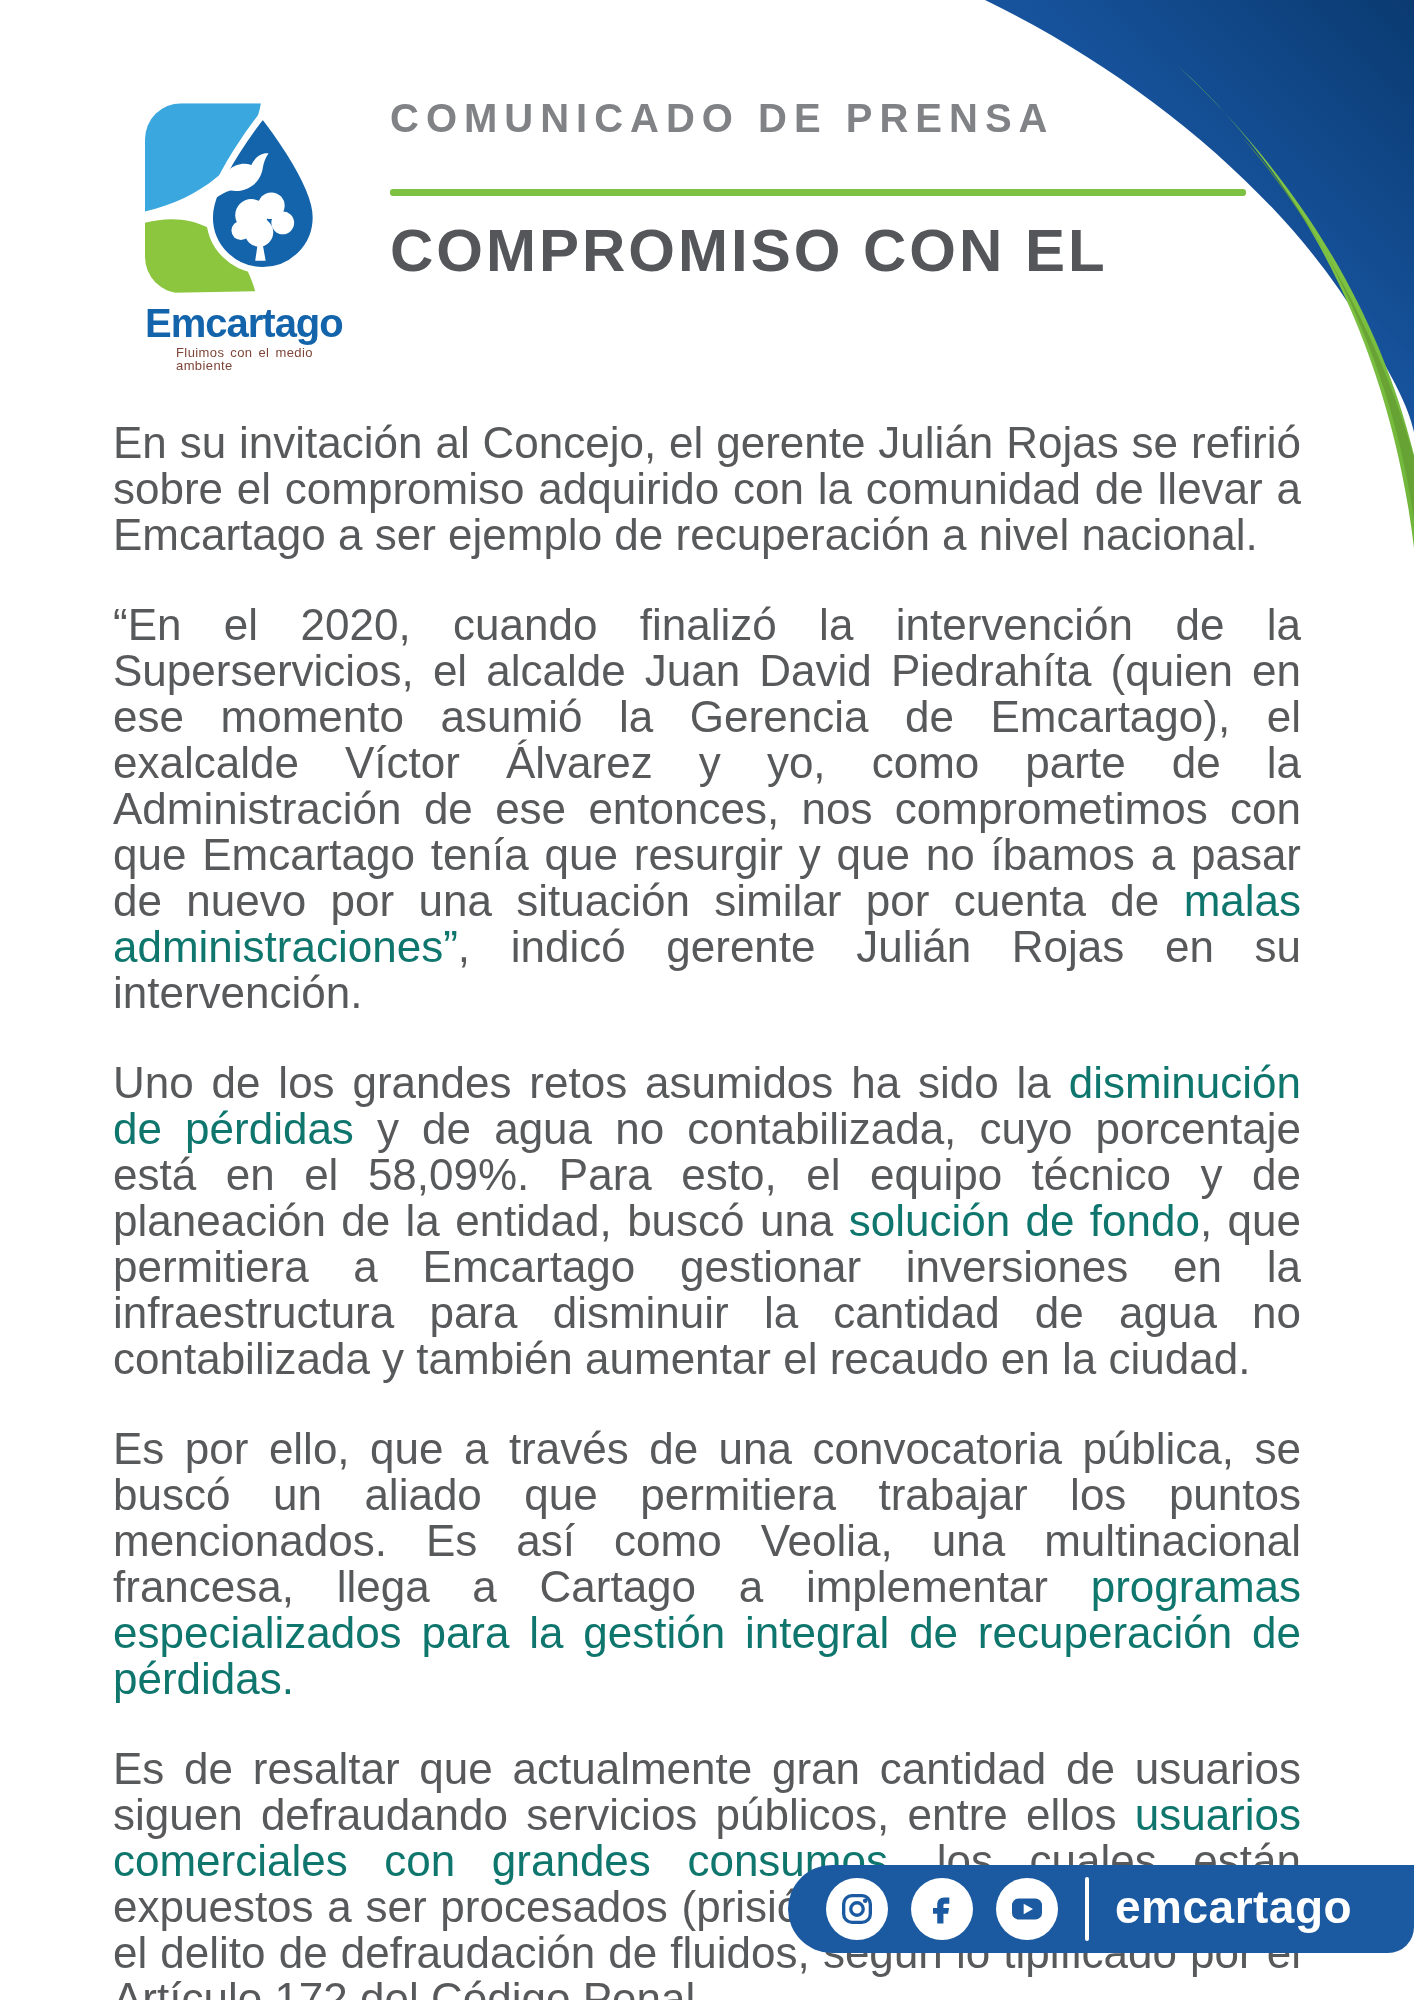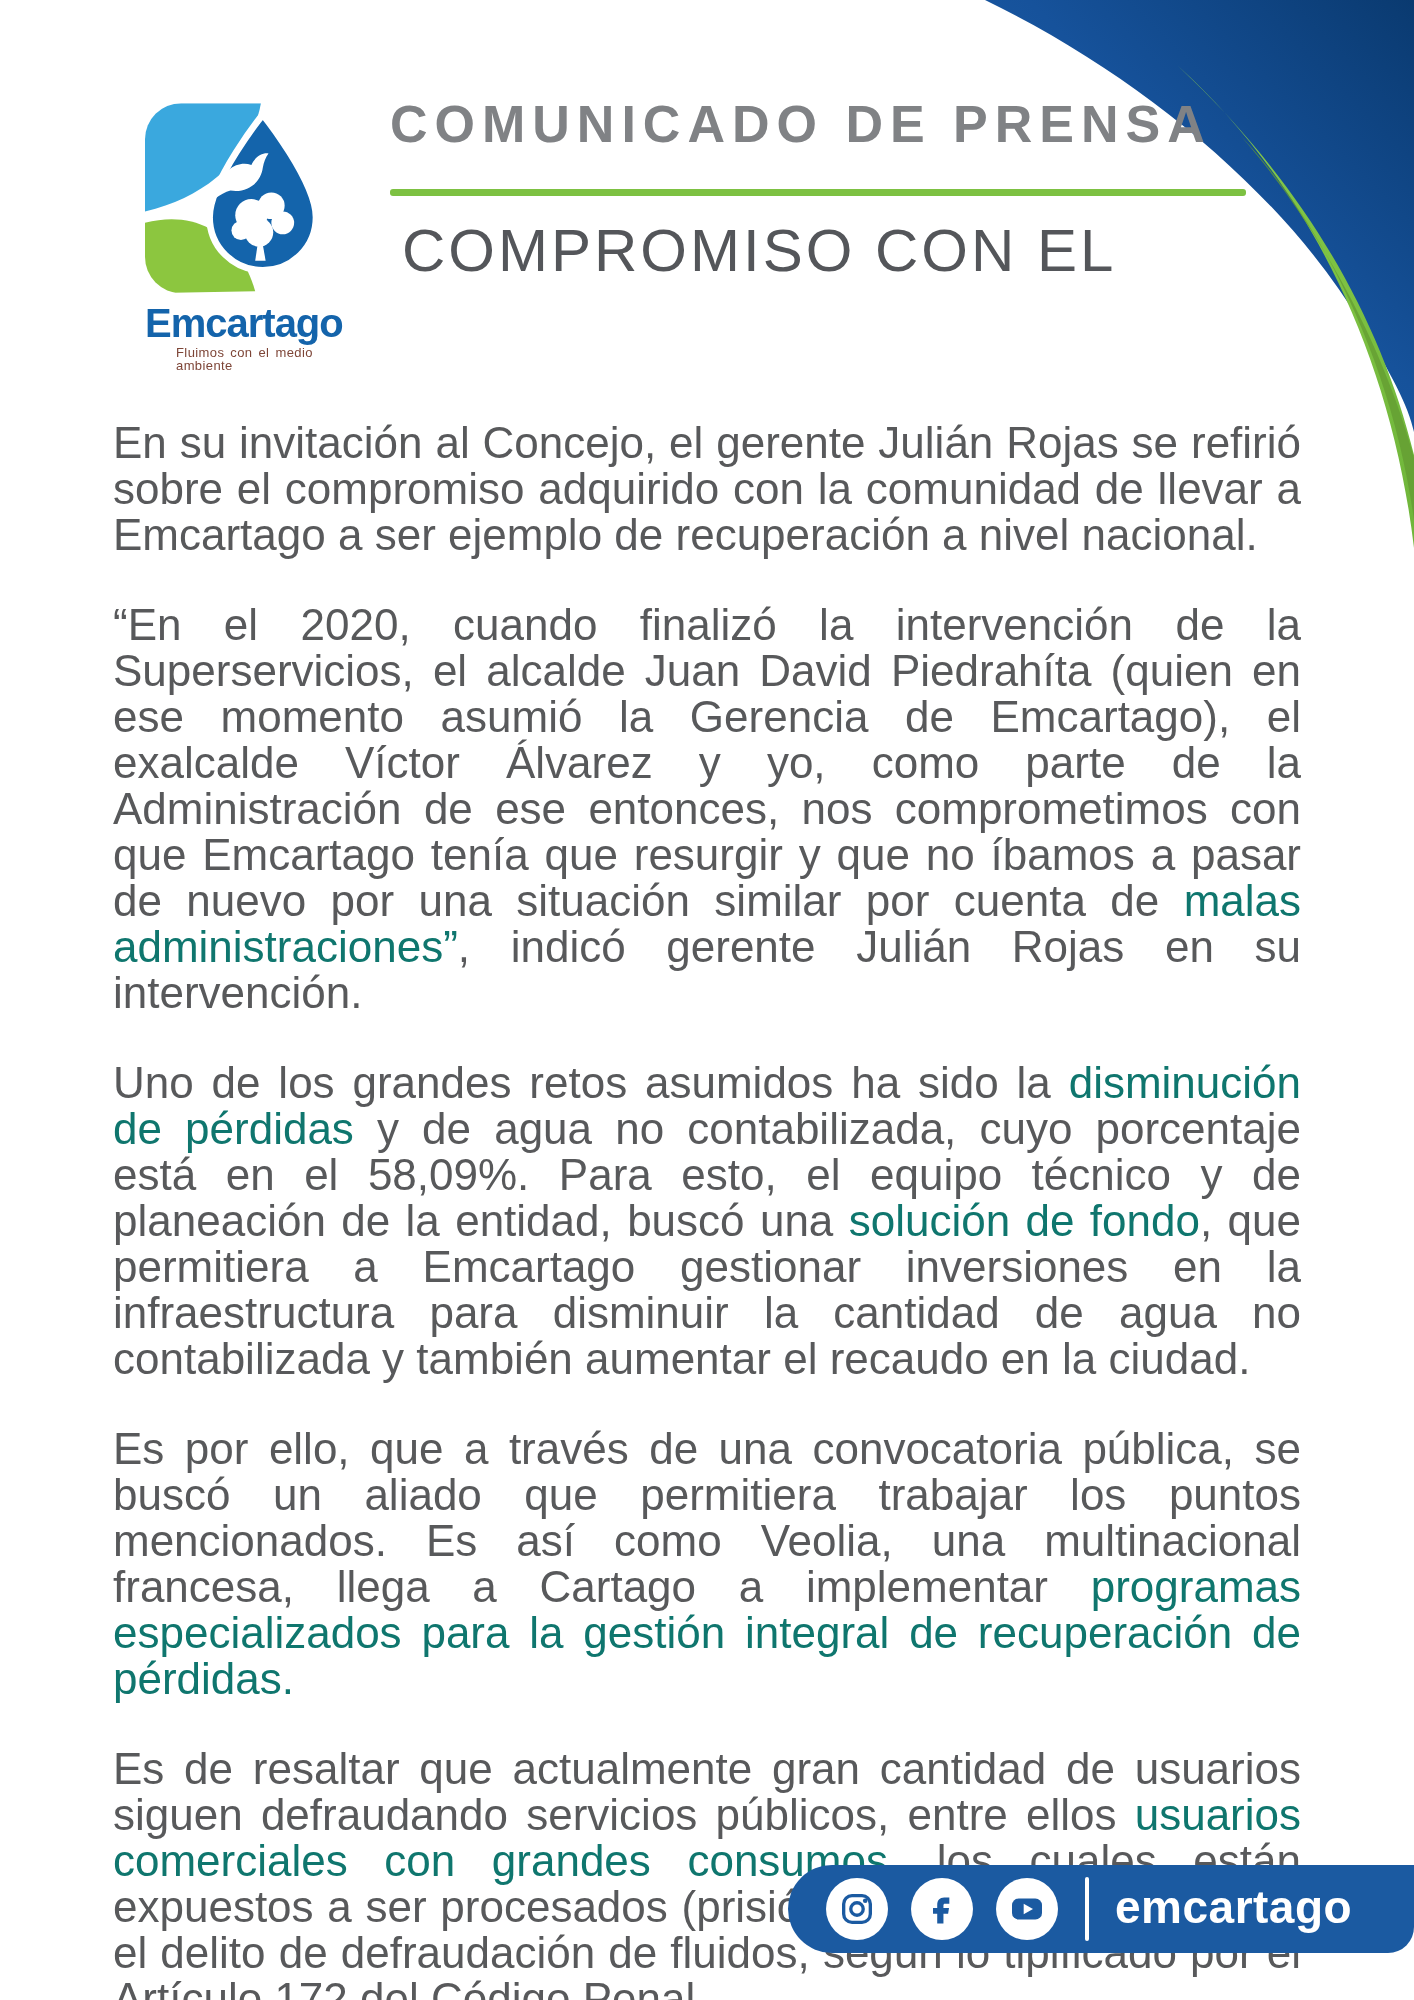--- a/index.html
+++ b/index.html
@@ -20,29 +20,29 @@
     color:#1464AB;font-weight:700;font-size:40px;letter-spacing:-1px;
     margin-top:4px;line-height:1;
   }
   .logo-tagline{
     color:#7D4537;font-size:13px;letter-spacing:0.4px;margin-top:3px;line-height:1;
     word-spacing:2px;
     margin-left:31px;
   }
   .kicker{
     position:absolute;left:390px;top:98px;
-    font-size:52px;font-weight:700;color:#808285;letter-spacing:7px;line-height:1;
+    font-size:40px;font-weight:700;color:#808285;letter-spacing:7px;line-height:1;
   }
   .header-divider{
     position:absolute;left:390px;top:189px;width:856px;height:7px;
     background:#7DC142;border-radius:3px;
   }
   .page-title{
-    position:absolute;left:402px;top:218px;
-    font-size:60px;font-weight:400;color:#54565A;letter-spacing:3px;line-height:66px;text-align:right;
+    position:absolute;left:390px;top:218px;
+    font-size:60px;font-weight:700;color:#54565A;letter-spacing:3px;line-height:66px;text-align:right;
   }
   
   .article{
     position:absolute;left:113px;top:420px;width:1188px;
     font-size:44px;line-height:46px;color:#58595B;
     text-align:justify;
   }
   .article p{margin:0 0 44px 0;}
   .article .accent{color:#0f766e;font-weight:400;}
   

